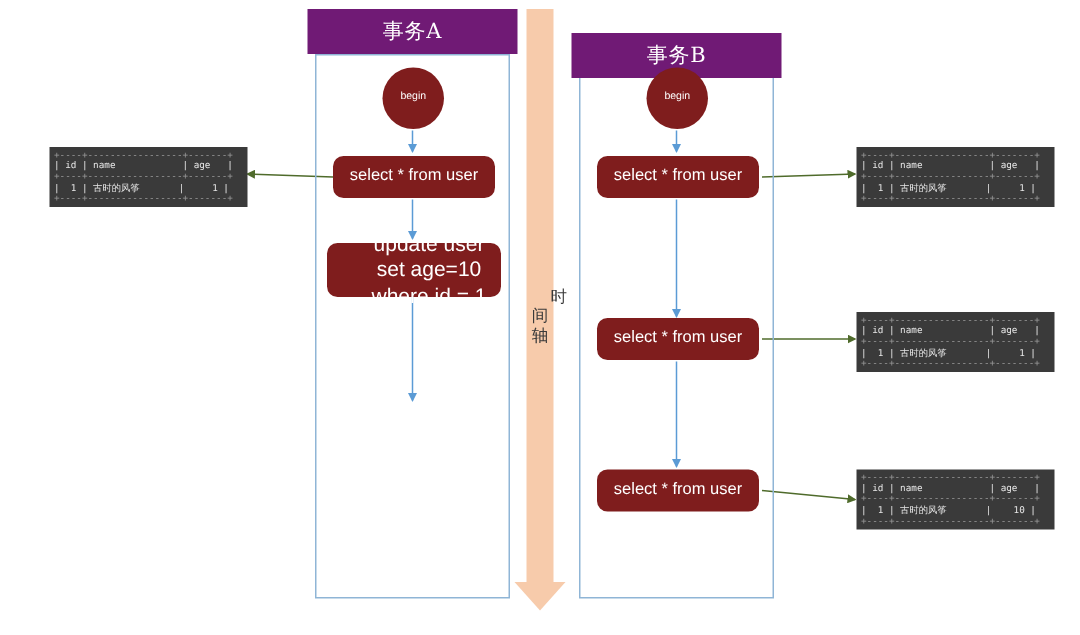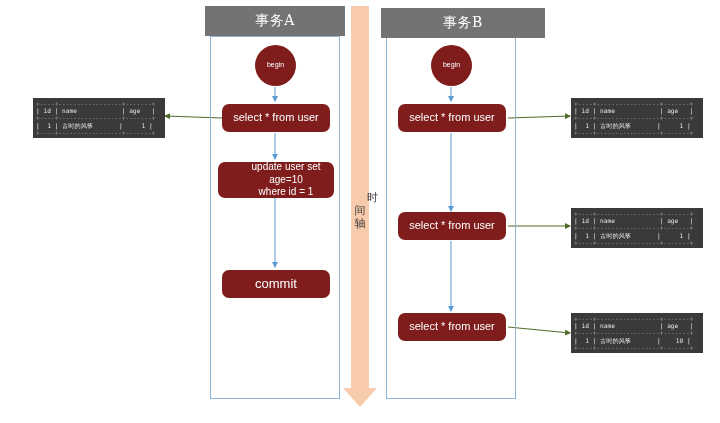--- a/index.html
+++ b/index.html
@@ -32,21 +32,21 @@
 
   
   .lane {
     position: absolute;
     border: 1px solid #8fb5d6;
     box-sizing: border-box;
     background: transparent;
   }
   .lane-header {
     position: absolute;
-    background: #737373;
+    background: #701a75;
     box-sizing: border-box;
     color: #ffffff;
     display: flex;
     align-items: center;
     justify-content: center;
     font-size: 14px;
     letter-spacing: 0.5px;
     font-family: "DejaVu Serif", "Liberation Serif", serif;
   }
 
@@ -66,21 +66,21 @@
     padding: 2px 4px;
   }
   .node.begin {
     border-radius: 50%;
     font-size: 7px;
   }
   .node.commit {
     font-size: 13px;
   }
   .node.two-line {
-    font-size: 10px;
+    font-size: 14px;
     padding-left: 24px;
   }
 
   
   #timeline-bar {
     position: absolute;
     background: #f7cbab;
   }
   #timeline-head {
     position: absolute;
@@ -156,34 +156,31 @@
 
   <div class="node" style="left:222px; top:104px; width:108px; height:28px;">
     <span>select * from user</span>
   </div>
 
   <div class="node two-line" style="left:218px; top:162px; width:116px; height:36px; white-space:pre-line;">
     <span>update user set age=10
 where id = 1</span>
   </div>
 
-  <div class="node commit" style="left:222px; top:270px; width:108px; height:28px;">
-    <span>commit</span>
-  </div>
 
   <div id="timeline-bar" style="left:351px; top:6px; width:18px; height:382px;"></div>
   <div id="timeline-head" style="left:343px; top:388px;"></div>
   <div id="timeline-label" style="left:353px; top:178px; white-space:pre;">
     <span>时
 间
 轴</span>
   </div>
 
   <div class="lane" style="left:386px; top:36px; width:130px; height:363px;"></div>
-  <div class="lane-header" style="left:381px; top:8px; width:164px; height:30px;">
+  <div class="lane-header" style="left:381px; top:22px; width:140px; height:30px;">
     <span>事务B</span>
   </div>
 
   <div class="node begin" style="left:431px; top:45px; width:41px; height:41px;">
     <span>begin</span>
   </div>
 
   <div class="node" style="left:398px; top:104px; width:108px; height:28px;">
     <span>select * from user</span>
   </div>

